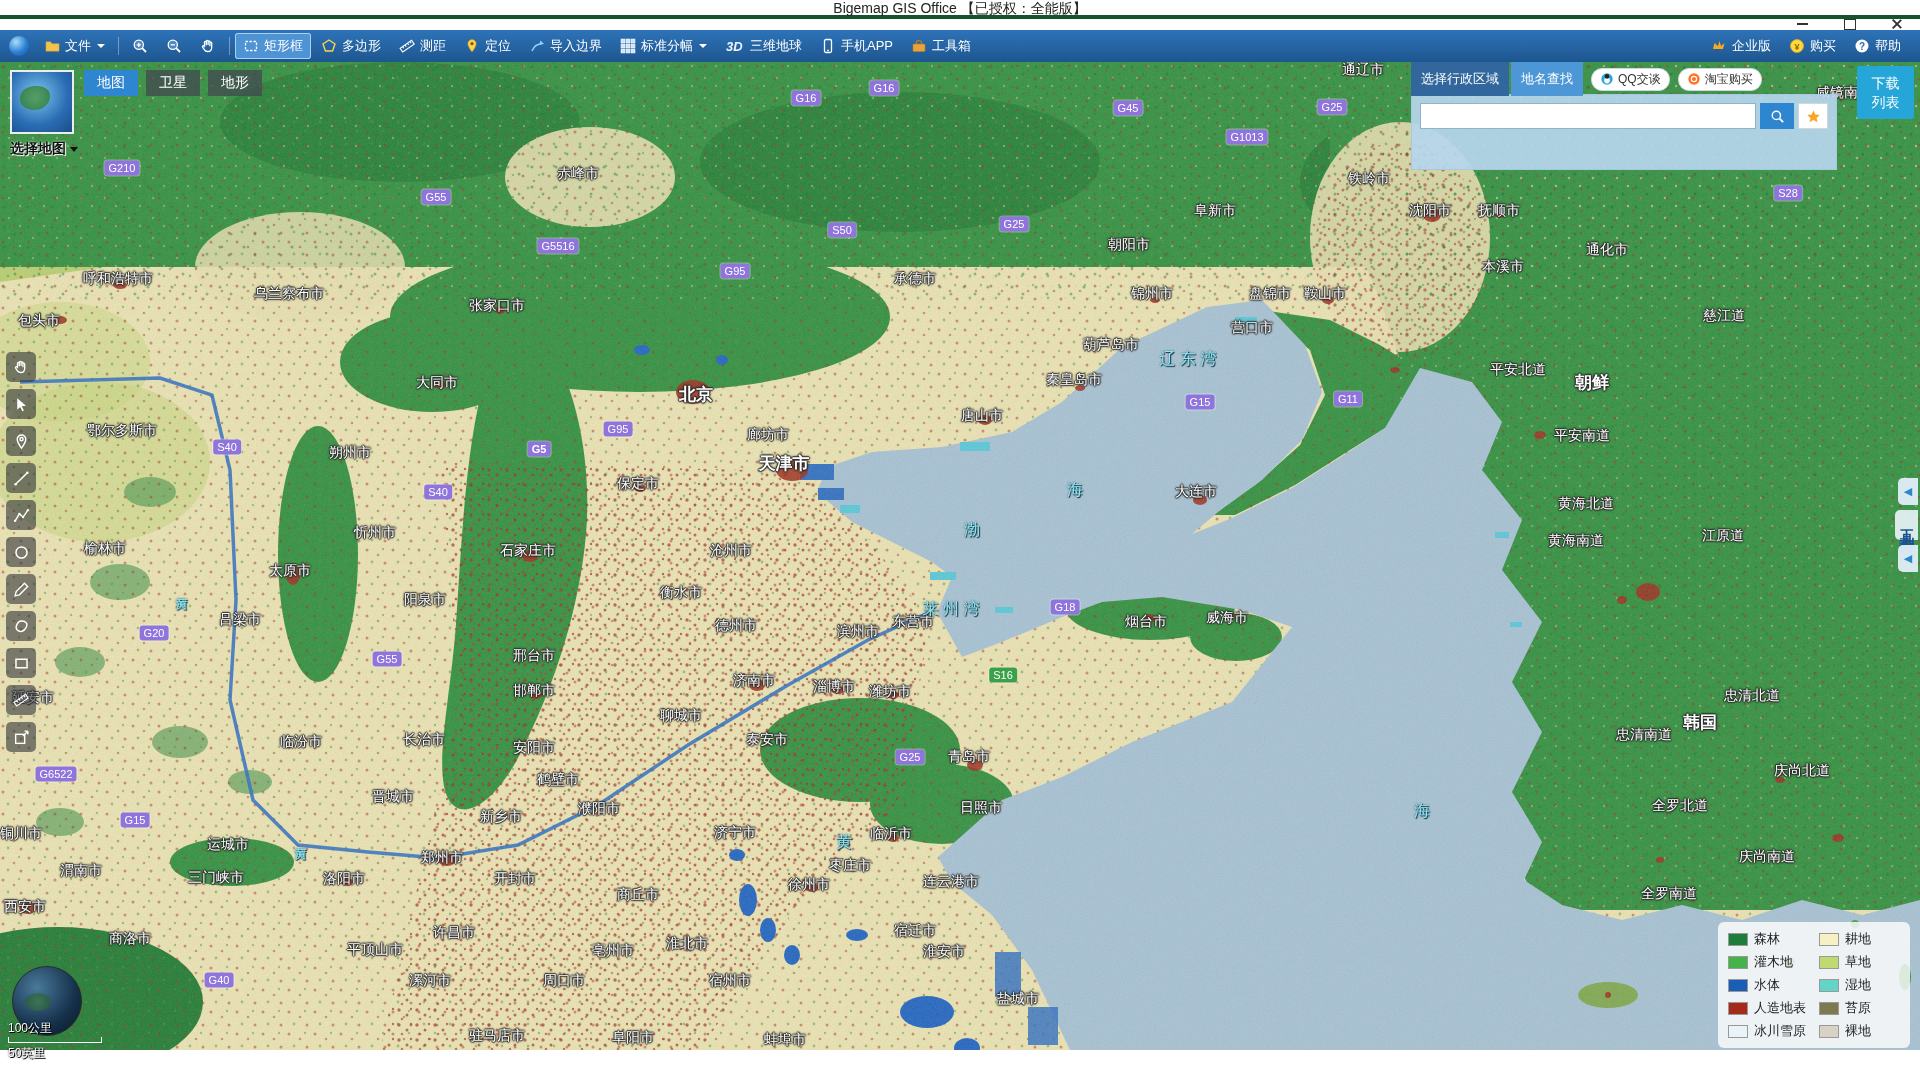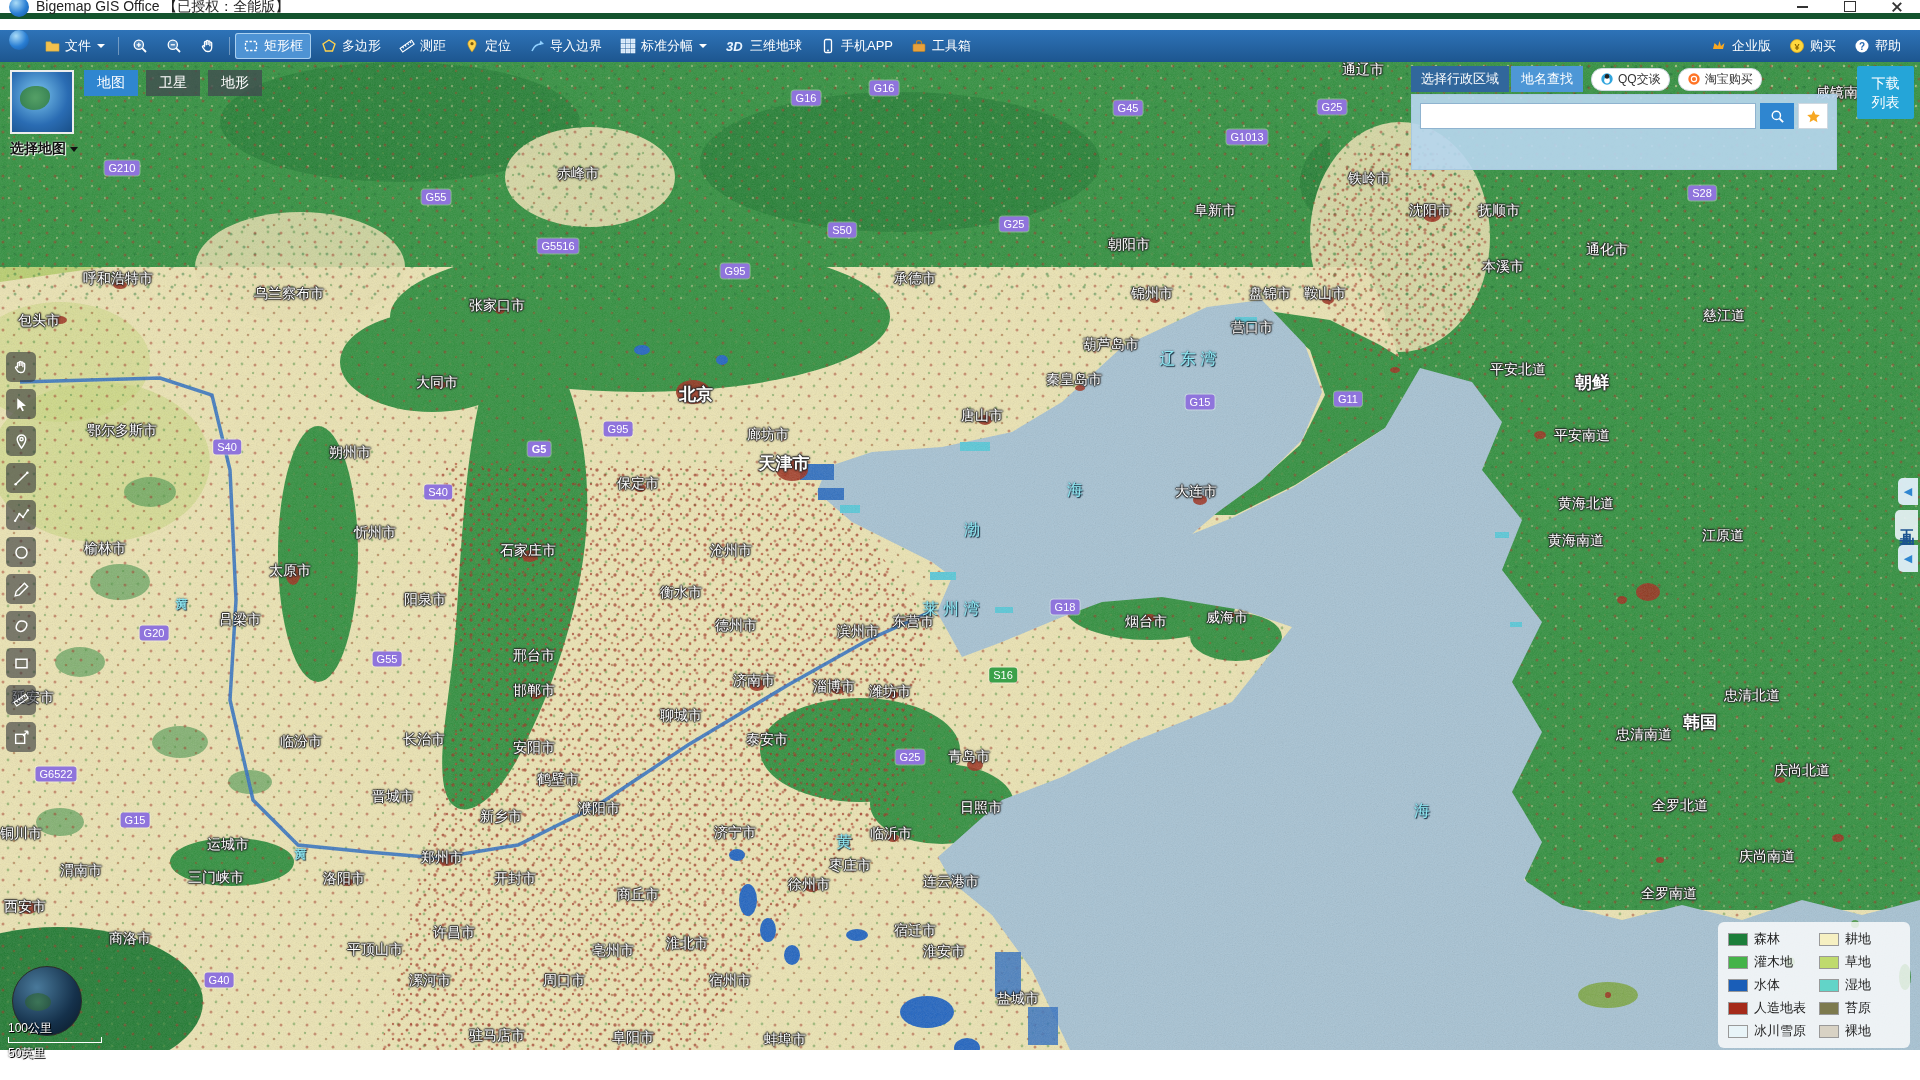--- a/index.html
+++ b/index.html
@@ -1,35 +1,35 @@
 <!DOCTYPE html>
 <html><head>
 <meta charset="utf-8">
 <style>
   html,body{margin:0;padding:0;background:#fff;}
   #app{position:relative;width:1920px;height:1080px;overflow:hidden;
        font-family:"Liberation Sans",sans-serif;user-select:none;}
 
   
   #titlebar{position:absolute;top:0;left:0;right:0;height:19px;background:#ffffff;
-            display:flex;align-items:center;border-bottom:6px solid #14532d;box-sizing:border-box;}
+            display:flex;align-items:center;border-bottom:4px solid #14532d;box-sizing:border-box;flex-direction:column;}
   .logo-sphere{width:20px;height:20px;border-radius:50%;margin:0 7px 0 9px;
                background:radial-gradient(circle at 35% 30%,#aadcf8,#2a7fd4 55%,#13549e);}
   #window-title{font-size:14px;color:#222;}
   #win-controls{margin-left:auto;display:flex;height:100%;}
   .win-btn{width:47px;height:100%;display:flex;align-items:center;justify-content:center;}
   .glyph-min{width:11px;border-bottom:2px solid #333;}
   .glyph-max{width:10px;height:9px;border:1.4px solid #333;}
   .glyph-close{position:relative;width:12px;height:12px;}
   .glyph-close:before,.glyph-close:after{content:"";position:absolute;left:5px;top:0;width:1.6px;height:12px;background:#333;}
   .glyph-close:before{transform:rotate(45deg);} .glyph-close:after{transform:rotate(-45deg);}
 
   
   #toolbar{position:absolute;top:30px;left:0;right:0;height:32px;
-           background:linear-gradient(#2e73b8,#1d568f);display:flex;align-items:flex-start;color:#fff;}
+           background:linear-gradient(#2e73b8,#1d568f);display:flex;align-items:center;color:#fff;}
   #toolbar-items,#toolbar-right{display:flex;align-items:center;height:100%;}
   #toolbar-right{margin-left:auto;padding-right:10px;}
   .titem{display:flex;align-items:center;gap:5px;padding:0 8px;height:26px;margin:0 1px;
          border-radius:3px;font-size:13px;white-space:nowrap;cursor:default;}
   .titem.active{background:#4e93d4;box-shadow:inset 0 0 0 1px #a9d0f0;}
   .ticon{display:flex;align-items:center;}
   .tsep{width:1px;height:18px;background:rgba(255,255,255,.35);margin:0 4px;}
   .caret{width:0;height:0;border-left:4px solid transparent;border-right:4px solid transparent;
          border-top:4px solid #fff;margin-left:1px;}
 
@@ -55,21 +55,21 @@
   .layer-btn{width:54px;height:26px;display:flex;align-items:center;justify-content:center;
              font-size:14px;color:#fff;background:rgba(66,72,80,.75);}
   .layer-btn.active{background:#2f86d0;}
   #select-map{position:absolute;left:6px;top:140px;width:76px;display:flex;align-items:center;justify-content:center;gap:4px;
               font-size:14px;font-weight:700;color:#111;text-shadow:0 0 2px #fff,1px 1px 1px #fff;}
   .sel-caret{width:0;height:0;border-left:4px solid transparent;border-right:4px solid transparent;border-top:5px solid #111;}
 
   
   #search-area{position:absolute;left:1411px;top:66px;width:426px;}
   #search-tabs{display:flex;align-items:center;height:26px;gap:2px;}
-  .stab{padding:0 10px;height:26px;display:flex;align-items:center;font-size:13px;color:#fff;background:#31679c;}
+  .stab{padding:0 10px;height:34px;display:flex;align-items:center;font-size:13px;color:#fff;background:#31679c;}
   .stab.active{background:#4e97d6;}
   .pill{display:flex;align-items:center;gap:4px;background:#fff;border:1px solid #cfd8e0;border-radius:11px;
         height:21px;padding:0 8px;font-size:12px;color:#333;margin-left:6px;}
   #search-panel{margin-top:2px;background:rgba(182,214,238,.92);border:1px solid #a8c8e0;box-sizing:border-box;
                 height:76px;padding:8px;display:flex;align-items:flex-start;gap:4px;}
   #search-input{flex:1;height:26px;border:1px solid #8fb3cf;box-sizing:border-box;padding:0 6px;font-size:13px;background:#fff;}
   .sq-btn{width:34px;height:26px;border:none;display:flex;align-items:center;justify-content:center;padding:0;}
   #search-button{background:#2f86d0;}
   #favorite-button{background:#fff;border:1px solid #cfd8e0;width:30px;}
 
@@ -384,21 +384,21 @@
       <div class="badge" style="left: 436px; top: 197px;">G55</div>
       <div class="badge" style="left: 558px; top: 246px;">G5516</div>
       <div class="badge" style="left: 735px; top: 271px;">G95</div>
       <div class="badge" style="left: 806px; top: 98px;">G16</div>
       <div class="badge" style="left: 884px; top: 88px;">G16</div>
       <div class="badge" style="left: 1128px; top: 108px;">G45</div>
       <div class="badge" style="left: 1332px; top: 107px;">G25</div>
       <div class="badge" style="left: 1247px; top: 137px;">G1013</div>
       <div class="badge" style="left: 842px; top: 230px;">S50</div>
       <div class="badge" style="left: 1014px; top: 224px;">G25</div>
-      <div class="badge" style="left: 1702px; top: 193px;">S28</div>
+      <div class="badge" style="left: 1788px; top: 193px;">S28</div>
       <div class="badge" style="left: 227px; top: 447px;">S40</div>
       <div class="badge" style="left: 438px; top: 492px;">S40</div>
       <div class="badge" style="left: 539px; top: 449px; font-weight: bold;">G5</div>
       <div class="badge" style="left: 618px; top: 429px;">G95</div>
       <div class="badge" style="left: 154px; top: 633px;">G20</div>
       <div class="badge" style="left: 387px; top: 659px;">G55</div>
       <div class="badge" style="left: 1065px; top: 607px;">G18</div>
       <div class="badge" style="left: 1200px; top: 402px;">G15</div>
       <div class="badge" style="left: 1348px; top: 399px;">G11</div>
       <div class="badge green" style="left: 1003px; top: 675px;">S16</div>

